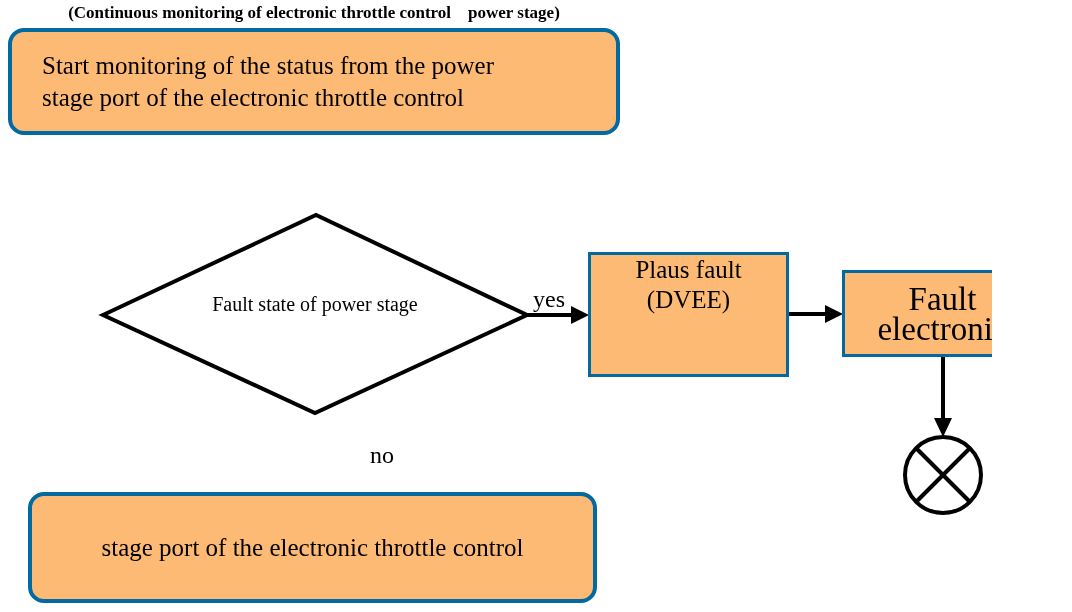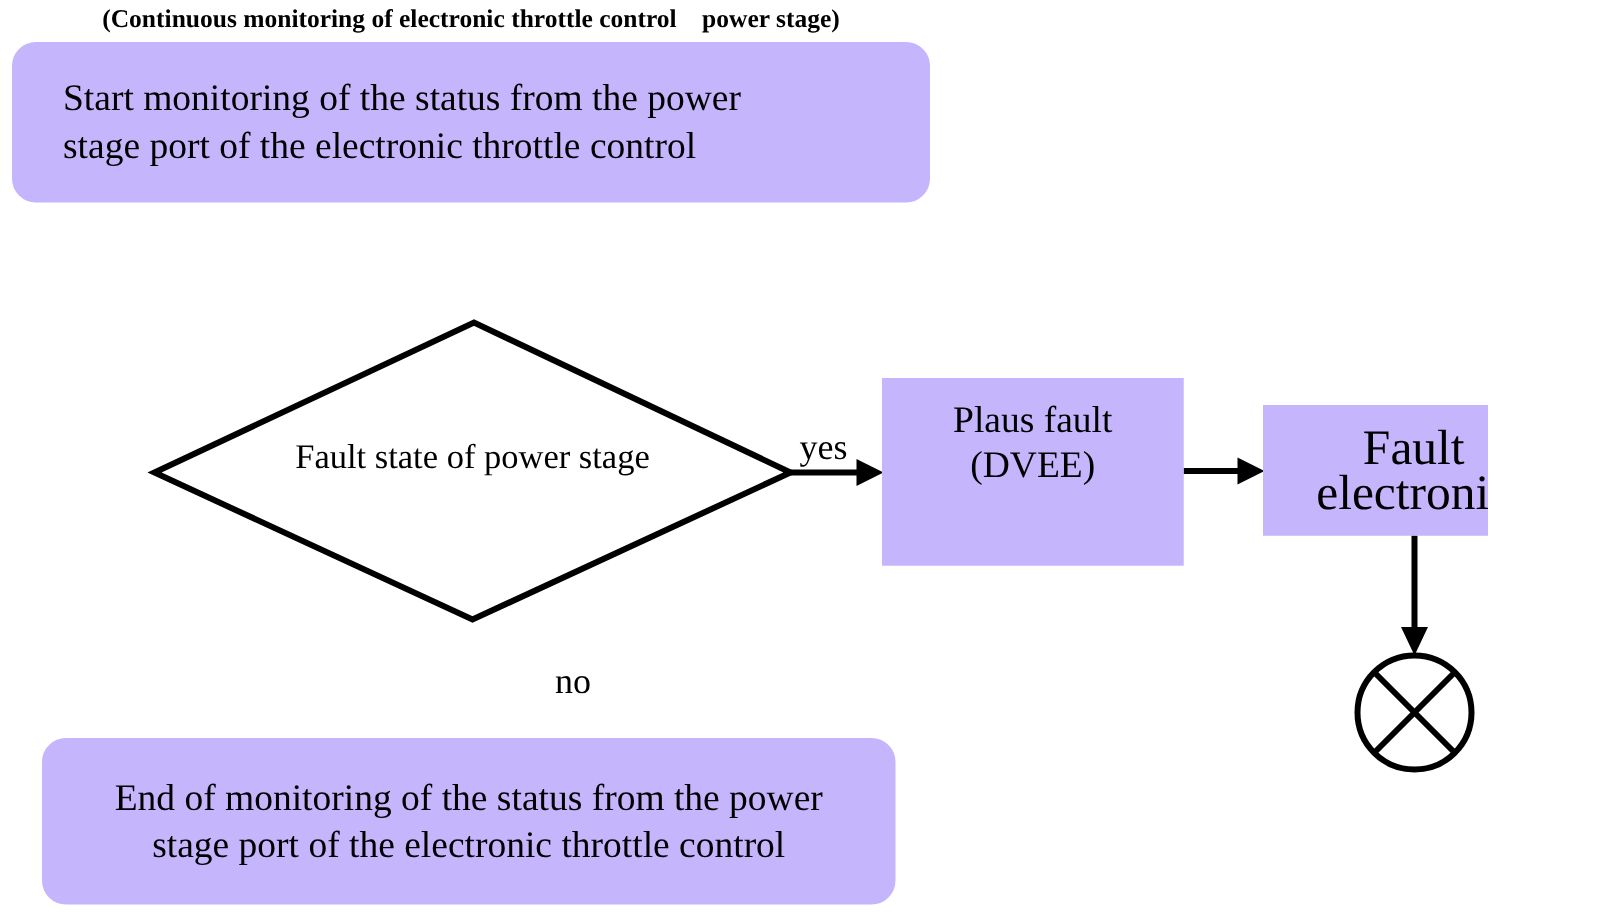--- a/index.html
+++ b/index.html
@@ -29,22 +29,22 @@
     top: 3px;
     width: 628px;
     text-align: center;
     font-size: 17px;
     font-weight: bold;
     white-space: pre;
   }
   .node {
     position: absolute;
     box-sizing: border-box;
-    background: #c4b5fd;
-    border: 3px solid #c4b5fd;
+    background: #fdba74;
+    border: 3px solid #0369a1;
   }
   .rounded {
     border-width: 4px;
     border-radius: 16px;
   }
   .start-node {
     left: 8px;
     top: 28px;
     width: 612px;
     height: 107px;
@@ -63,21 +63,20 @@
     justify-content: center;
     text-align: center;
     font-size: 25px;
     line-height: 31px;
   }
   .plaus-node {
     left: 588px;
     top: 252px;
     width: 201px;
     height: 125px;
-    padding-top: 11px;
     text-align: center;
     font-size: 25px;
     line-height: 30px;
   }
   .fault-node {
     left: 842px;
     top: 270px;
     width: 201px;
     height: 87px;
     display: flex;
@@ -86,21 +85,21 @@
     text-align: center;
     font-size: 33px;
     line-height: 30px;
   }
   .decision-text {
     position: absolute;
     left: 115px;
     top: 289px;
     width: 400px;
     text-align: center;
-    font-size: 23px;
+    font-size: 20px;
     line-height: 31px;
   }
   .edge-label {
     position: absolute;
     font-size: 24px;
     line-height: 26px;
     margin-top: 11px;
   }
   .yes-label {
     left: 526px;
@@ -156,17 +155,16 @@
     <div>Plaus fault</div>
     <div>(DVEE)</div>
   </div>
 
   <div class="node fault-node">
     <div>Fault</div>
     <div>electronic</div>
   </div>
 
   <div class="node rounded end-node">
-    <div>End of monitoring of the status from the power</div>
     <div>stage port of the electronic throttle control</div>
   </div>
 
 </div>
 
 </body></html>

